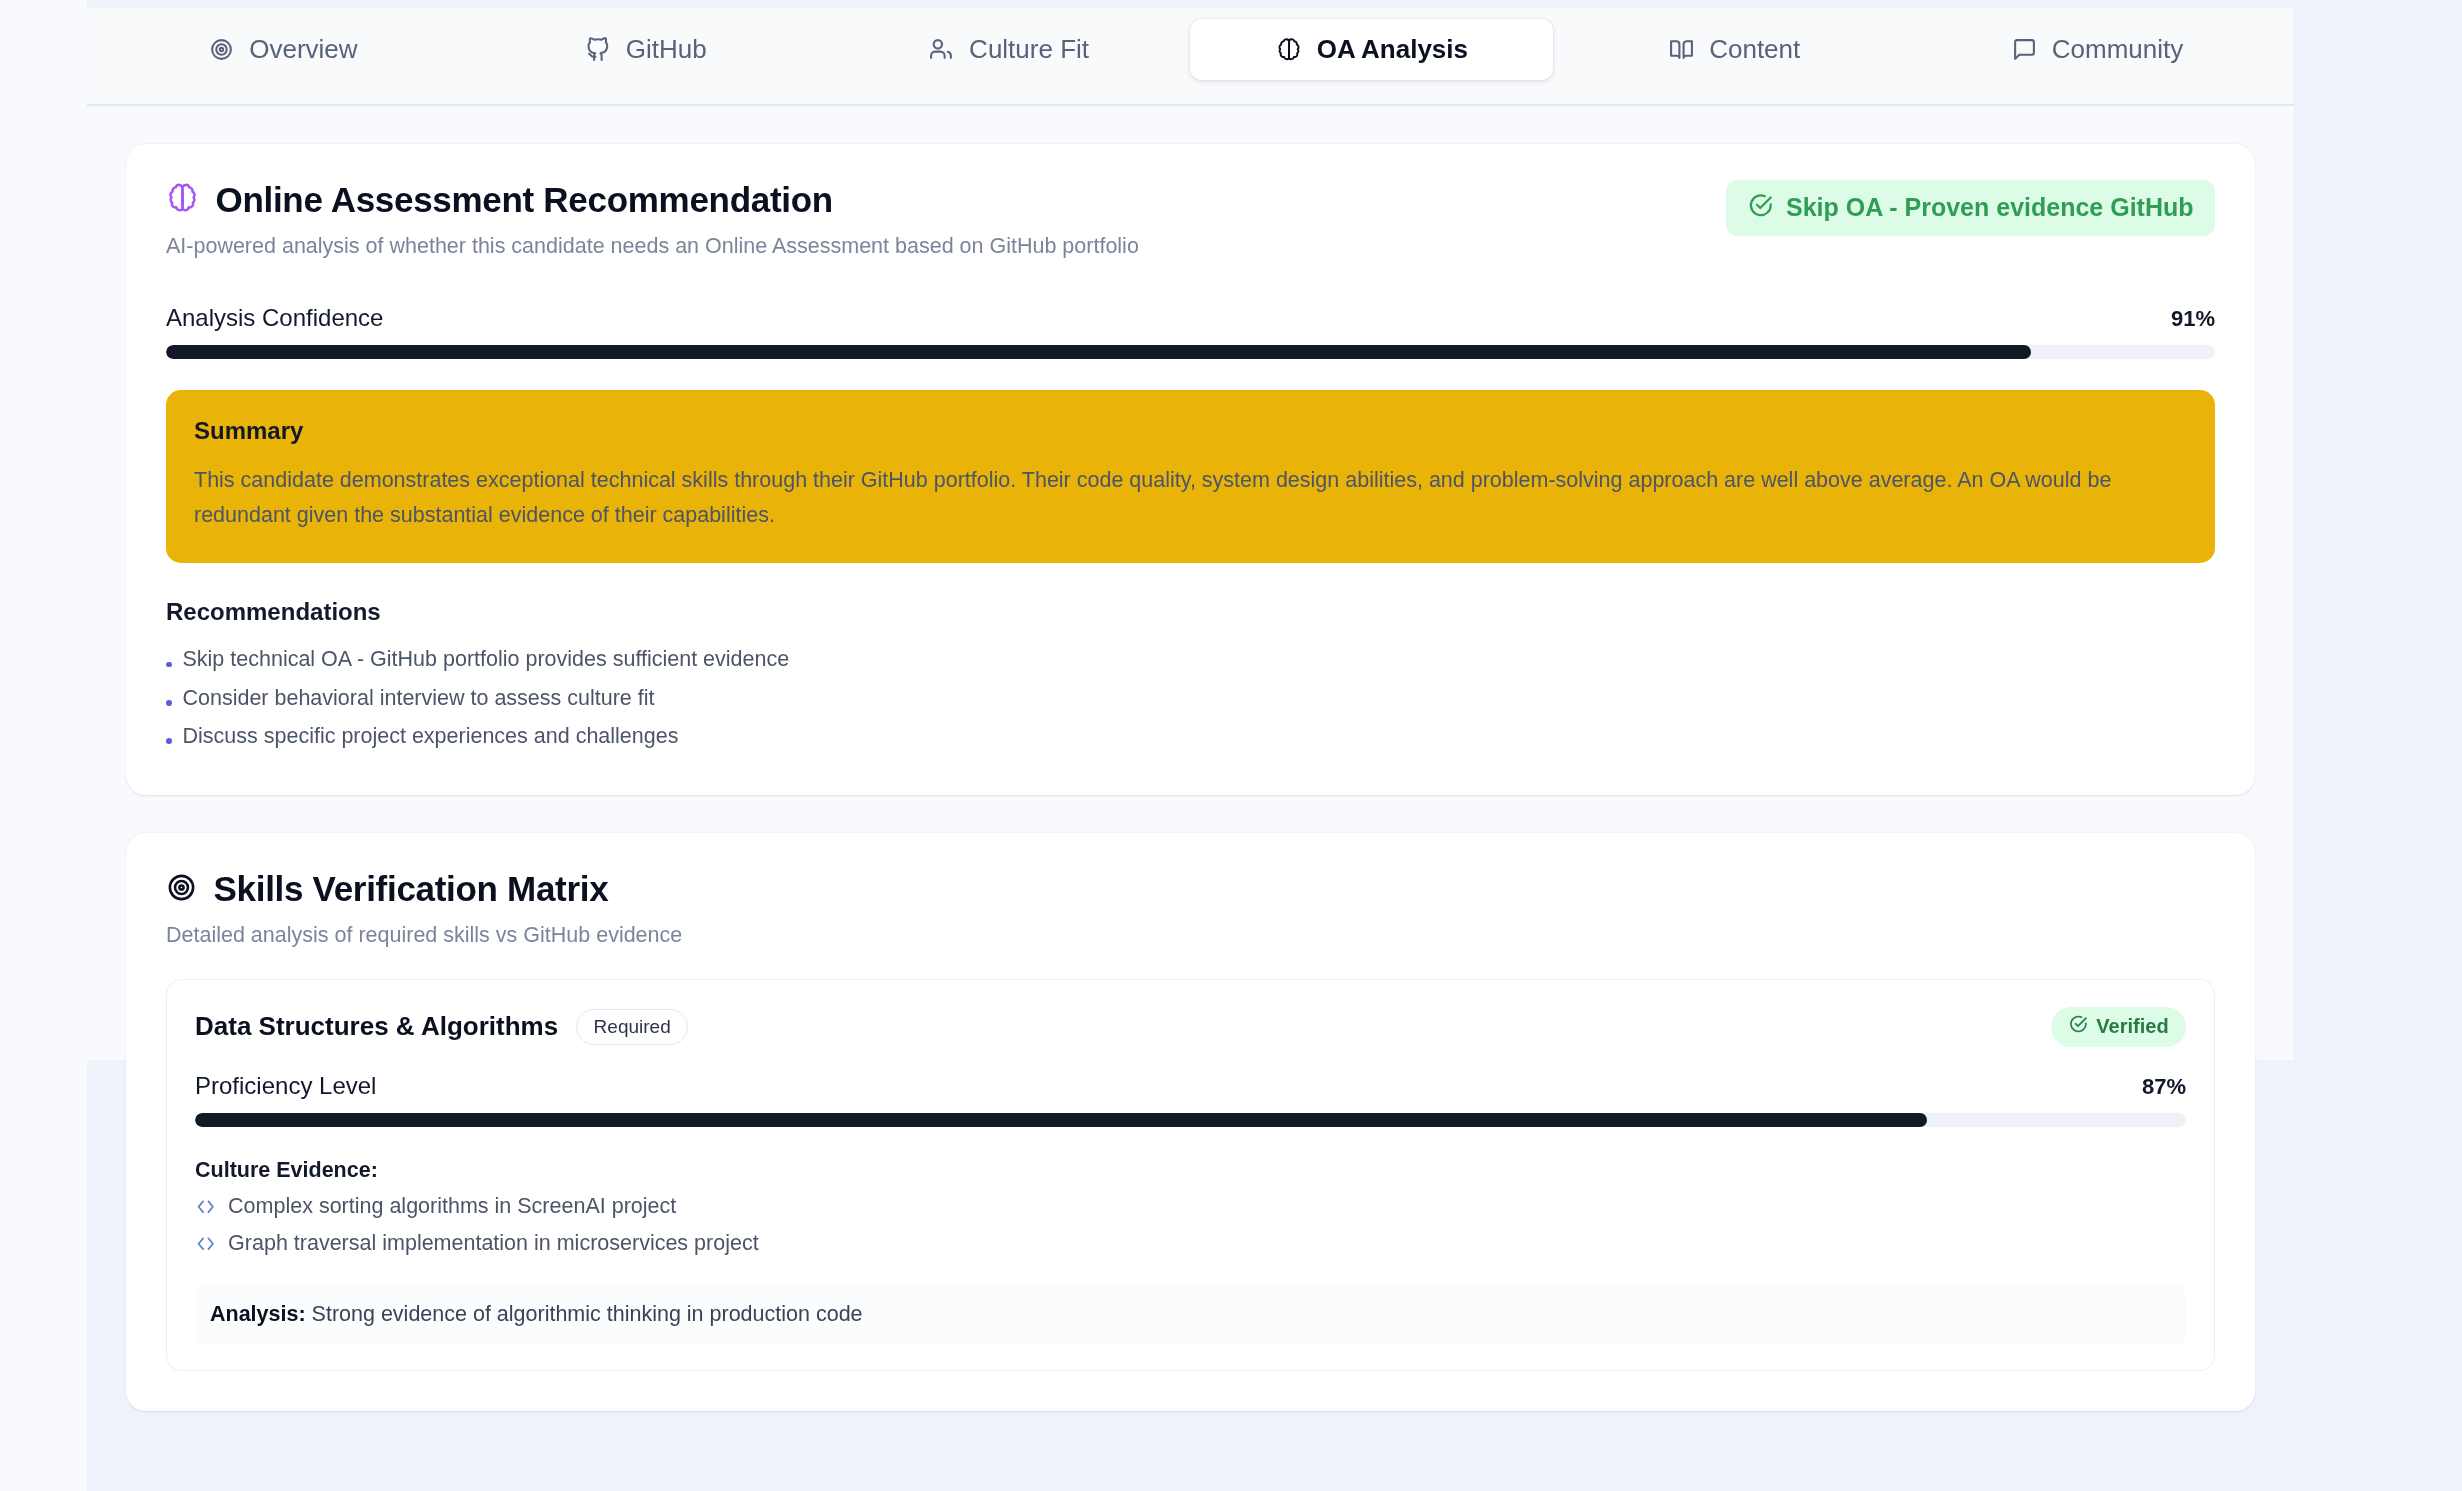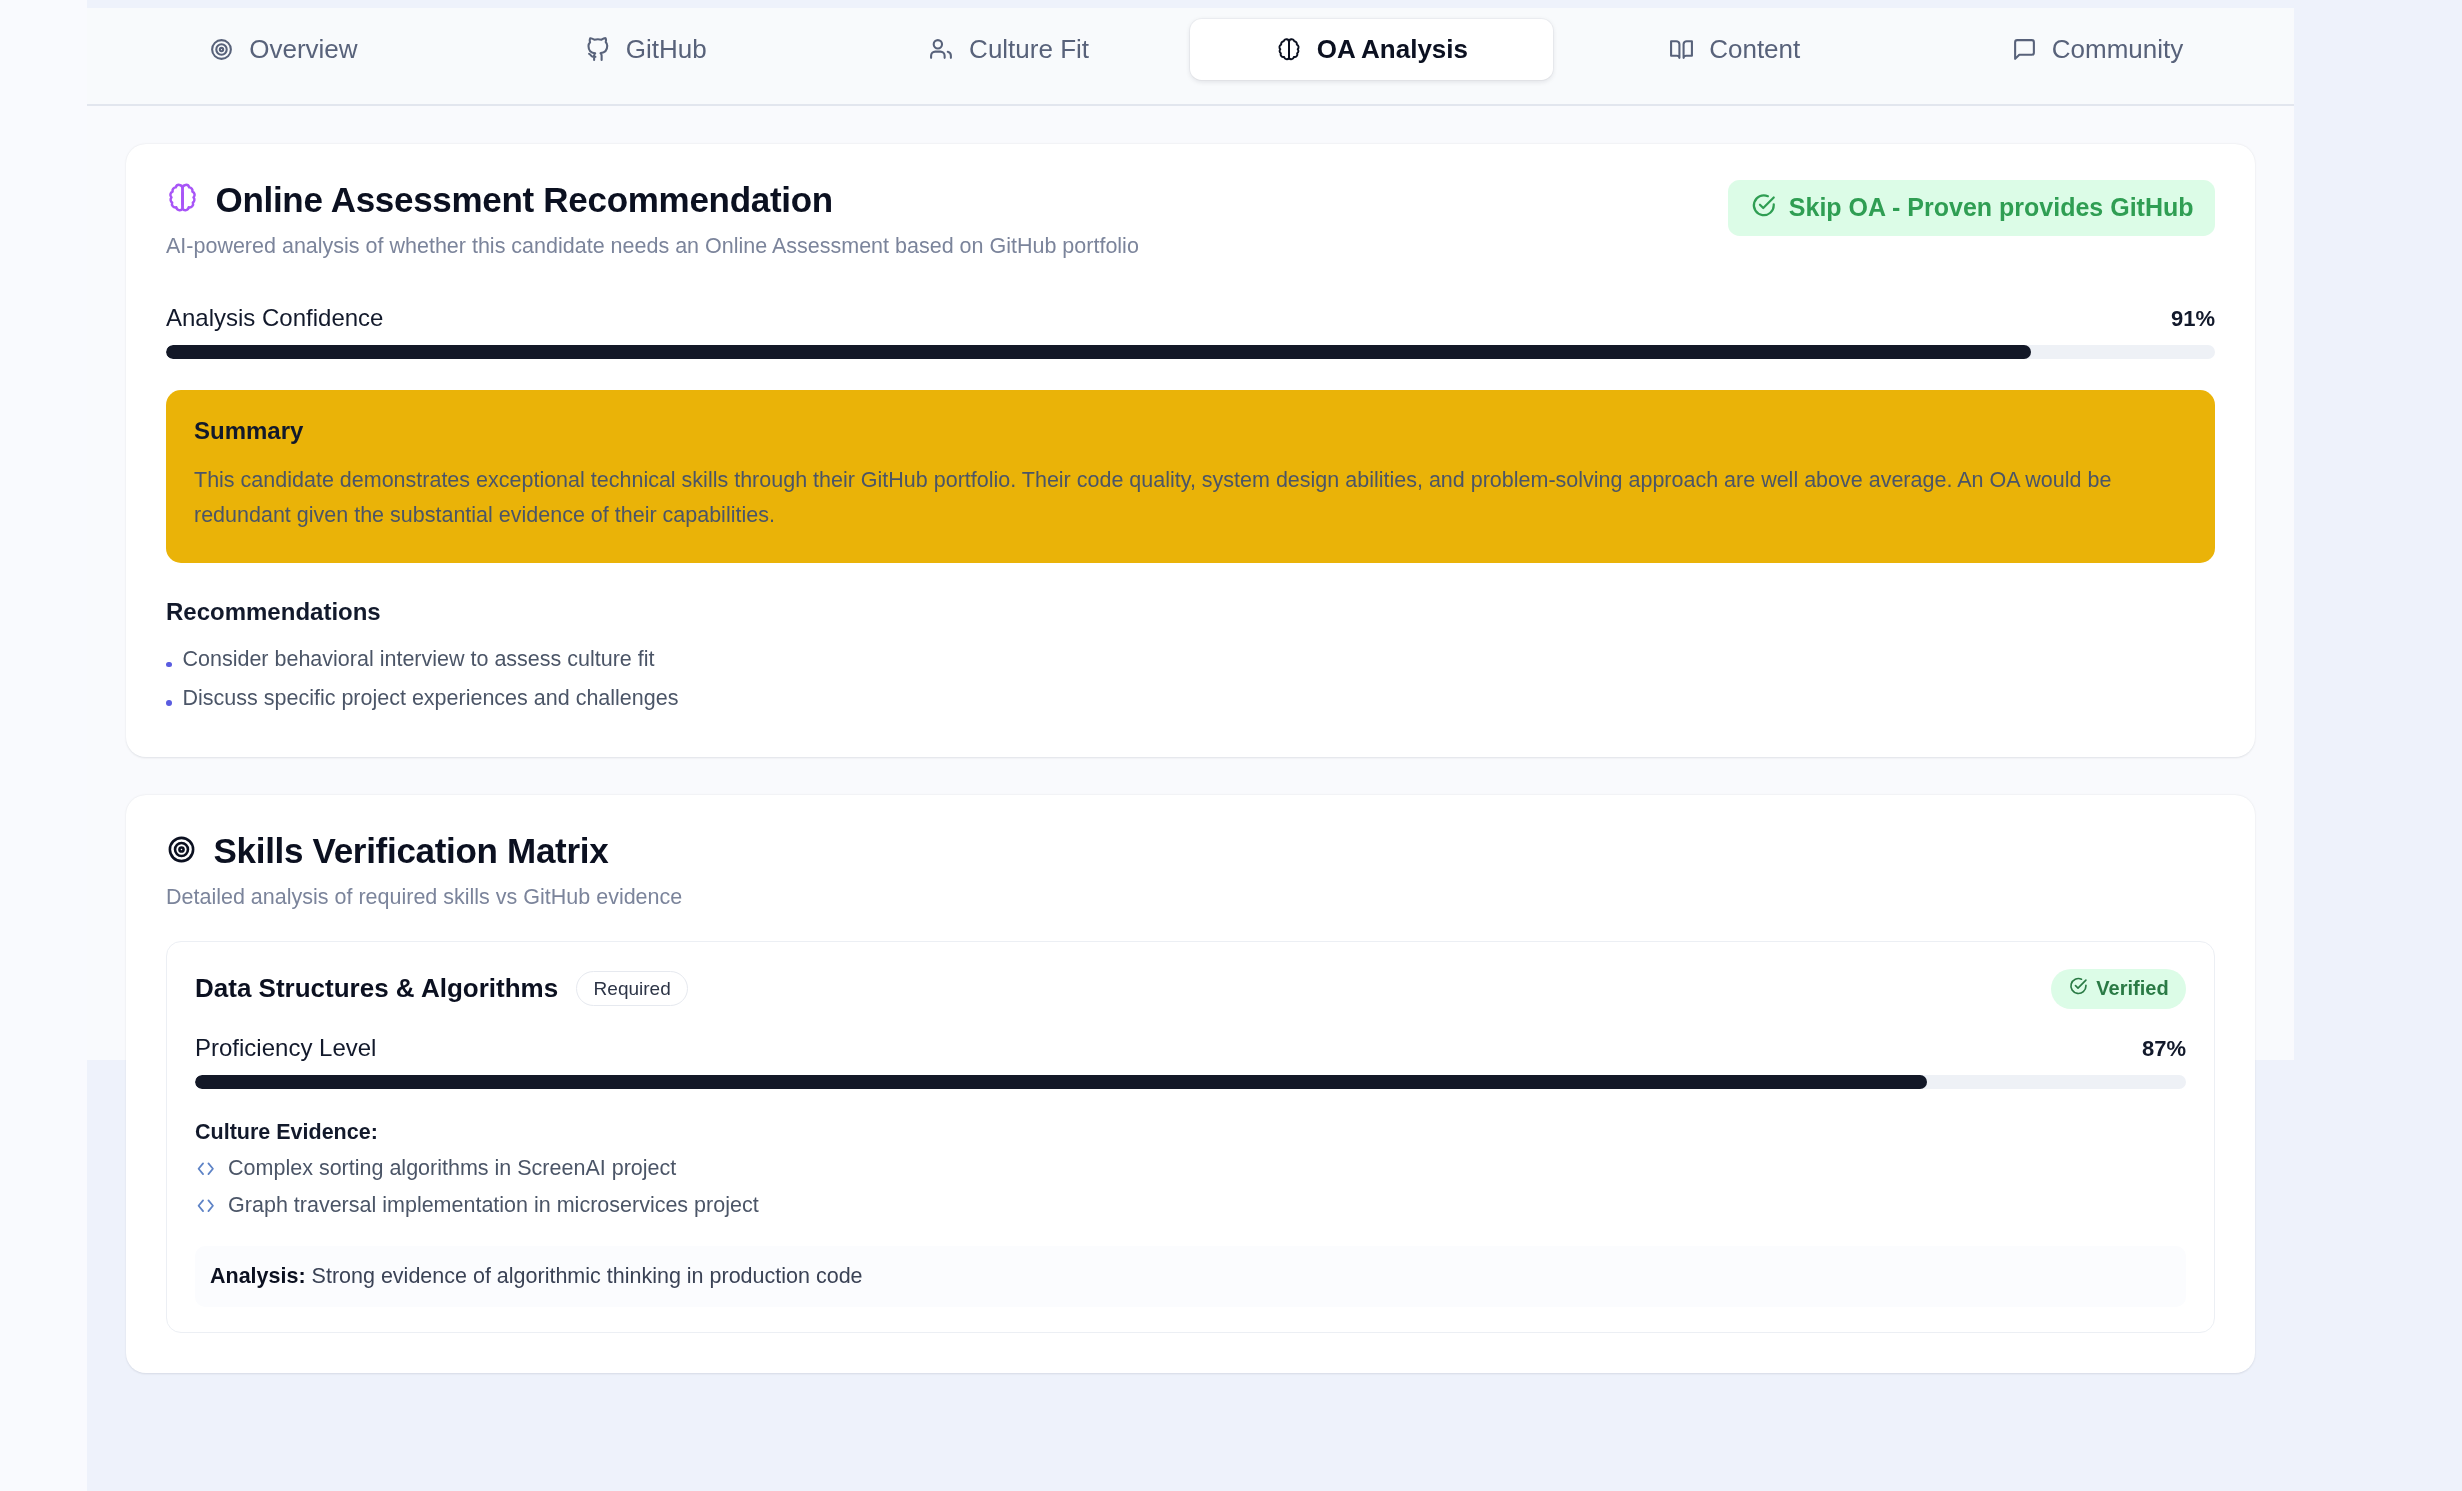--- a/index.html
+++ b/index.html
@@ -329,39 +329,43 @@
             <div class="card-sub">AI-powered analysis of whether this candidate needs an Online Assessment based on GitHub portfolio</div>
           </div>
 
           <div class="pill-skip">
             <span class="ic">
               <svg width="26.5" height="26.5" viewBox="0 0 24 24" fill="none" stroke="currentColor" stroke-width="2" stroke-linecap="round" stroke-linejoin="round">
                 <path d="M21.5 11.2V12a9 9 0 1 1-5.3-8.2"></path>
                 <path d="M9 11.5l3 3 9.5-9.5"></path>
               </svg>
             </span>
-            <span>Skip OA - Proven provides GitHub</span>
+            <span>Skip OA - Proven evidence GitHub</span>
           </div>
         </div>
 
         <div class="metric-row">
           <span class="metric-label">Analysis Confidence</span>
           <span class="metric-value">91%</span>
         </div>
         <div class="bar">
           <i style="width: 91%;"></i>
         </div>
 
         <div class="summary">
           <h4>Summary</h4>
           <p>This candidate demonstrates exceptional technical skills through their GitHub portfolio. Their code quality, system design abilities, and problem-solving approach are well above average. An OA would be redundant given the substantial evidence of their capabilities.</p>
         </div>
 
         <div class="rec-head">Recommendations</div>
         <div class="rec-list">
+          <div class="rec-item">
+            <span class="rec-dot"></span>
+            <span>Skip technical OA - GitHub portfolio provides sufficient evidence</span>
+          </div>
           <div class="rec-item">
             <span class="rec-dot"></span>
             <span>Consider behavioral interview to assess culture fit</span>
           </div>
           <div class="rec-item">
             <span class="rec-dot"></span>
             <span>Discuss specific project experiences and challenges</span>
           </div>
         </div>
       </div>

